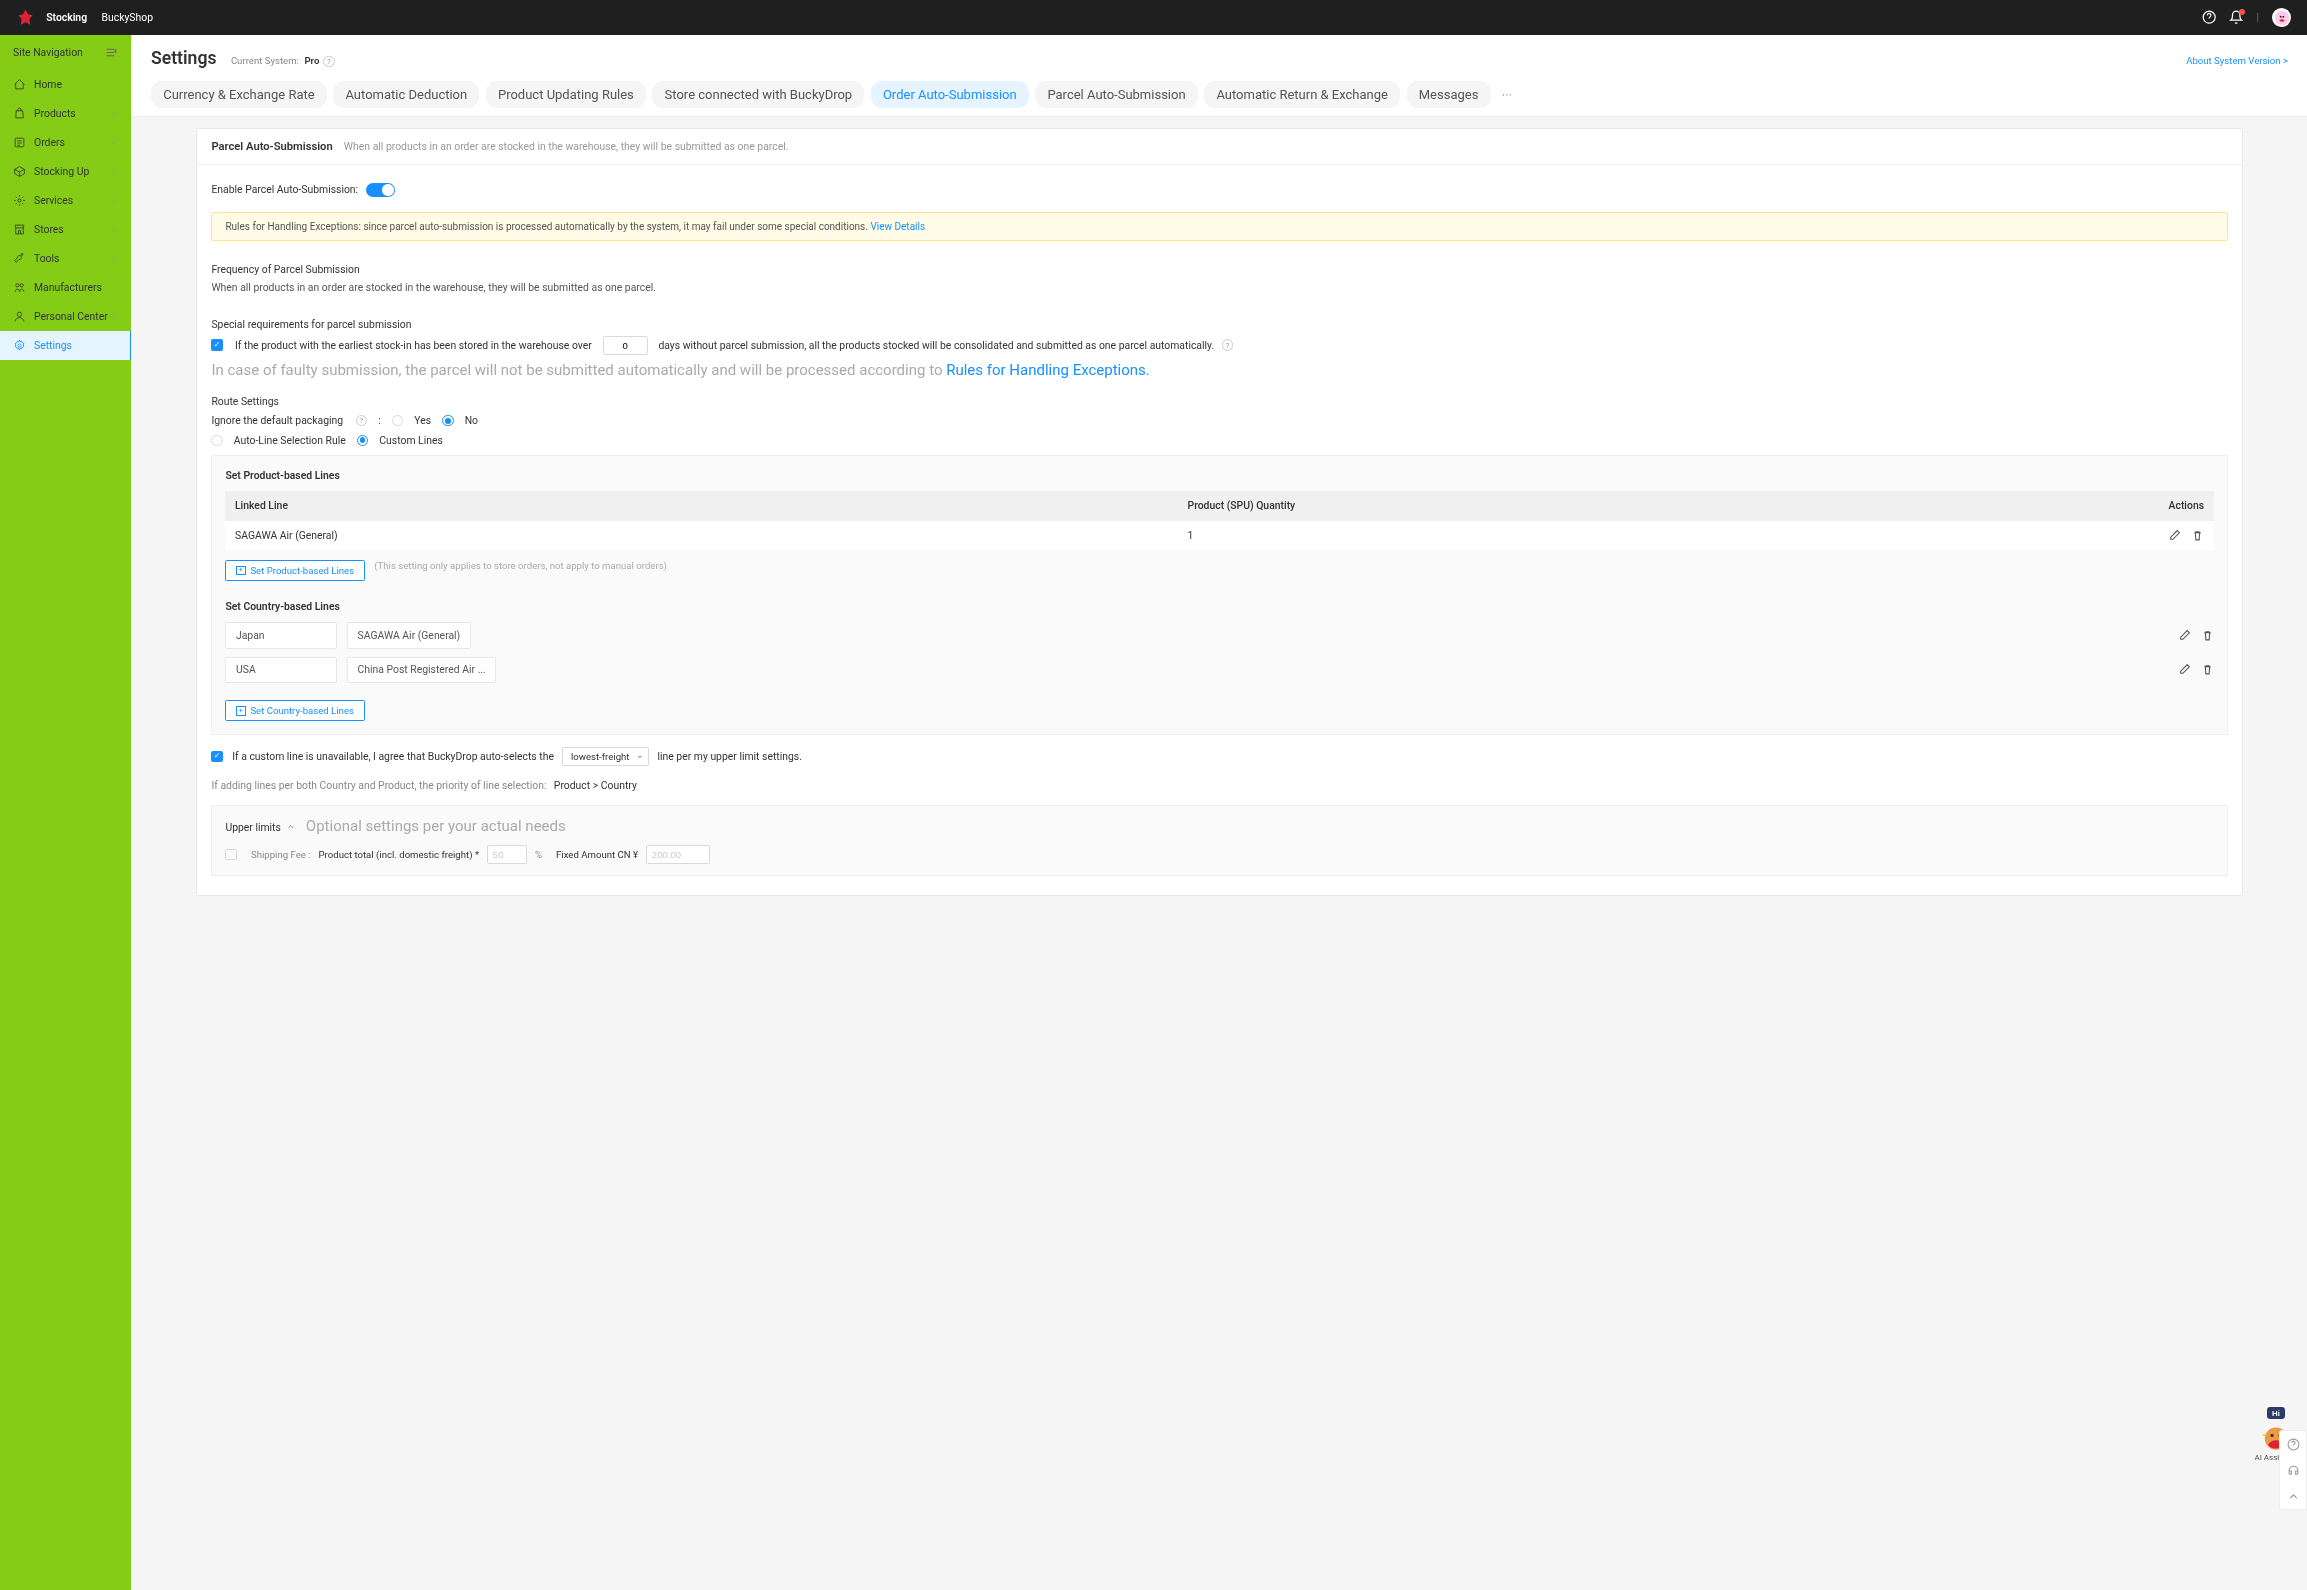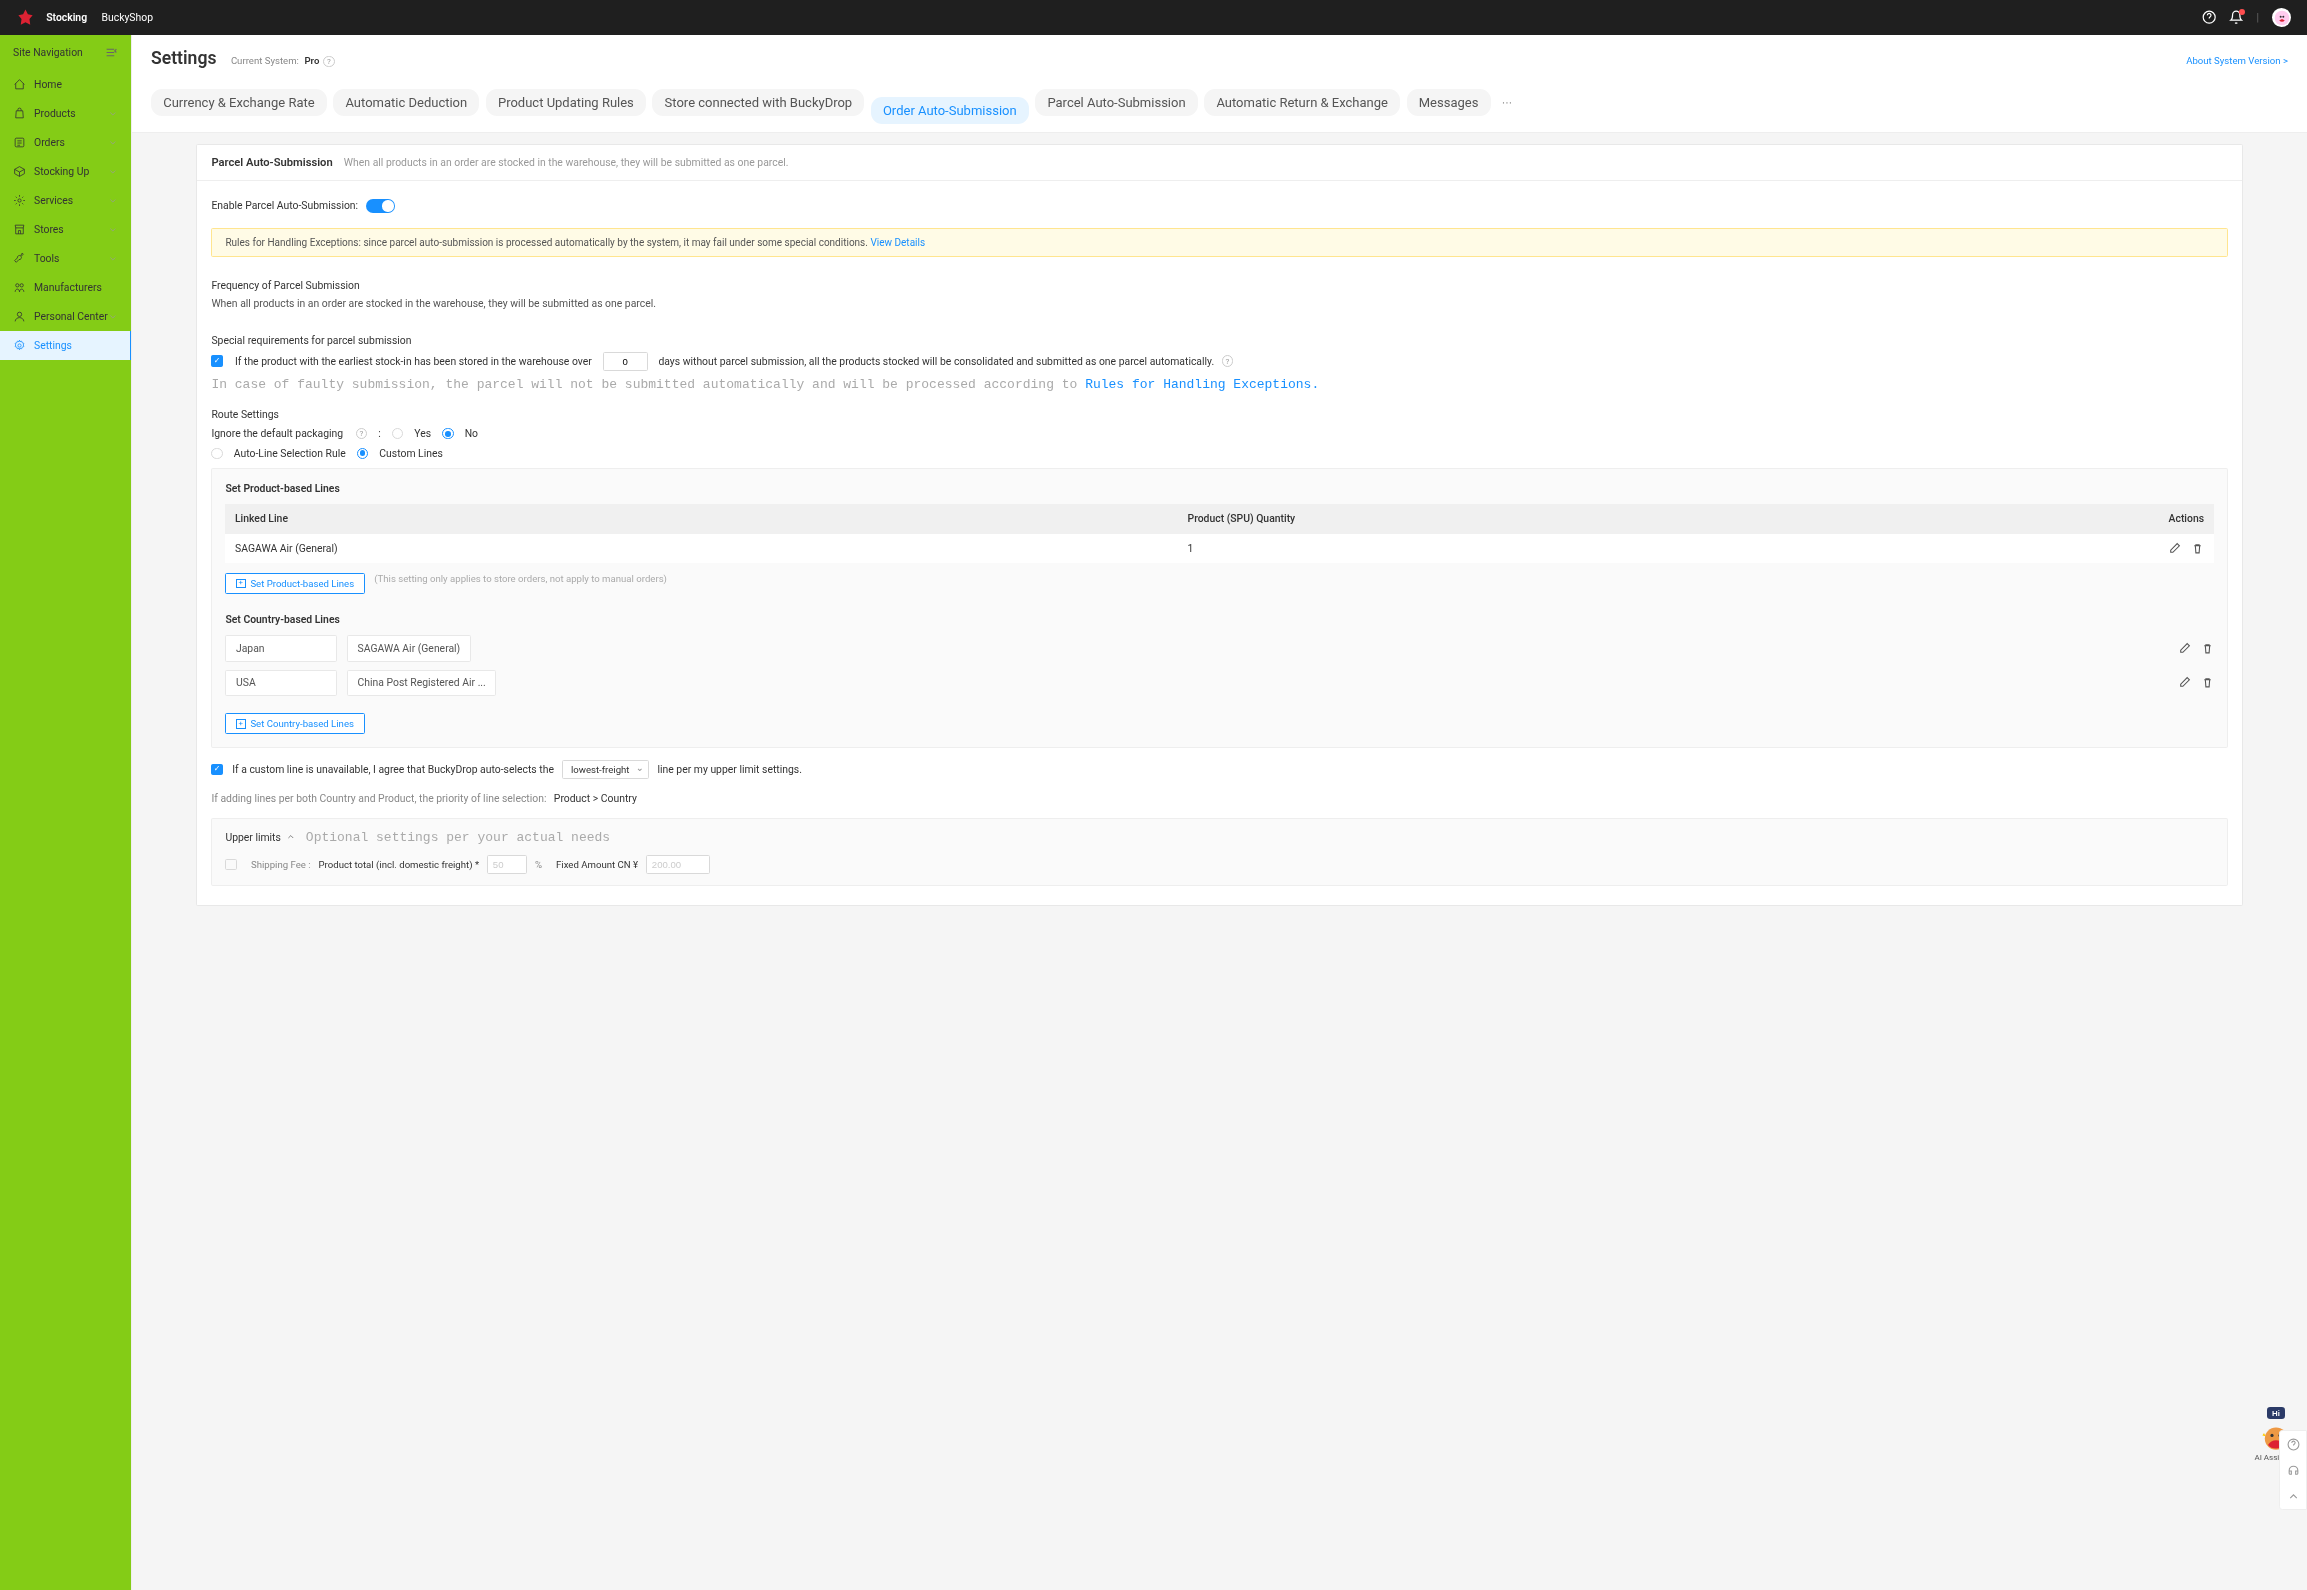--- a/index.html
+++ b/index.html
@@ -24,41 +24,41 @@
 
 .main { flex: 1; overflow-y: auto; background: #f5f5f5; }
 .page-head { background: #fff; padding: 13px 19px 0; border-bottom: 0.8px solid #eee; }
 .page-head-row { display:flex; align-items:baseline; justify-content:space-between; }
 .page-title { font-size: 17.6px; font-weight: 600; margin-right: 14.4px; }
 .current-sys { font-size: 9.6px; color: #888; }
 .current-sys b { color: #333; font-weight:600; margin-left:3.2px; }
 .about-link { color: #1890ff; font-size: 9.6px; cursor:pointer; }
 .tabs { display: flex; gap: 6.4px; margin-top: 13px; padding-bottom: 8px; align-items:center; overflow-x:auto; }
 .tab { padding: 4.8px 11.2px; border-radius: 11.2px; background: #f5f5f5; font-size: 13px; color: #555; cursor: pointer; white-space:nowrap; border:0.8px solid transparent; }
-.tab.active { background: #e6f4ff; color: #1890ff; margin-top: 16px; }
+.tab.active { background: #e6f4ff; color: #1890ff; }
 .tab-more { color:#888; padding:0 4.8px; }
 
 .content { padding: 11.2px 64px 32px; }
 .panel { background: #fff; border: 0.8px solid #e8e8e8; border-radius: 1.6px; margin-bottom: 0; }
 .panel-header { padding: 11.2px 14.4px; display:flex; align-items:center; gap:11.2px; border-bottom:0.8px solid #eee; }
 .panel-title { font-weight: 600; font-size: 11.2px; }
 .panel-desc { color: #999; font-size: 10.4px; }
 .panel-body { padding: 11.2px 14.4px; }
 
 .toggle-row { display:flex; align-items:center; gap:8px; padding: 6.4px 0; }
 .toggle { width: 29px; height: 14.4px; background: #1890ff; border-radius: 8px; position: relative; cursor:pointer; }
 .toggle::after { content:''; position:absolute; right:1.6px; top:1.6px; width:11.2px; height:11.2px; background:#fff; border-radius:50%; }
 
 .alert { background: #fffbe6; border: 0.8px solid #ffe58f; padding: 8px 13px; border-radius: 1.6px; margin: 8px 0 14.4px; font-size: 10px; color: #555; }
 .alert a { color: #1890ff; cursor:pointer; }
 
 .section { padding: 8px 0; }
 .section-title { font-size: 10.4px; color: #333; margin-bottom: 4.8px; }
 .section-sub { font-size: 10.4px; color: #555; margin-bottom: 8px; }
-.muted { color: #aaa; font-size: 13px; font-family: Liberation Mono, monospace; }
+.muted { color: #aaa; font-size: 15px; }
 .inline-input { width: 45px; height: 19px; border: 0.8px solid #d9d9d9; border-radius: 1.6px; text-align: center; margin: 0 4.8px; font-size:9.6px; }
 .link { color: #1890ff; cursor:pointer; }
 .help-icon { display:inline-flex; width:11.2px; height:11.2px; vertical-align:middle; margin-left:1.6px; color:#999; border:0.8px solid #ccc; border-radius:50%; align-items:center; justify-content:center; font-size:8px; }
 
 .radio-row { display:flex; align-items:center; gap: 11.2px; margin: 6.4px 0; font-size:10.4px; }
 .radio { width:11.2px; height:11.2px; border:0.8px solid #d9d9d9; border-radius:50%; display:inline-flex; align-items:center; justify-content:center; cursor:pointer; }
 .radio.checked { border-color:#1890ff; }
 .radio.checked::after { content:''; width:5.6px; height:5.6px; background:#1890ff; border-radius:50%; }
 .checkbox { width:11.2px; height:11.2px; border:0.8px solid #d9d9d9; border-radius:1.6px; display:inline-flex; align-items:center; justify-content:center; cursor:pointer; vertical-align:middle; margin-right:6.4px; }
 .checkbox.checked { background:#1890ff; border-color:#1890ff; }

